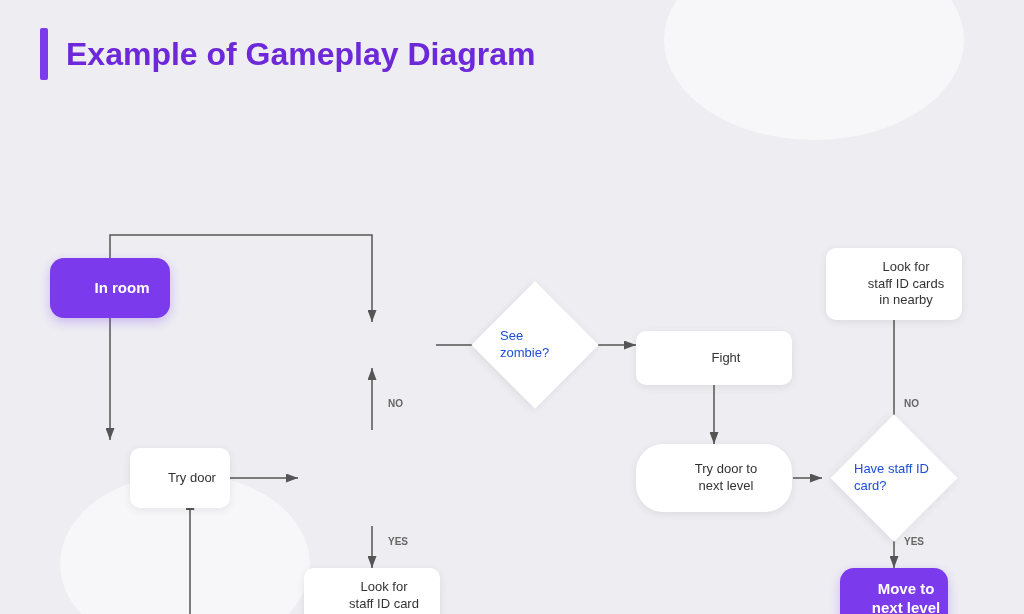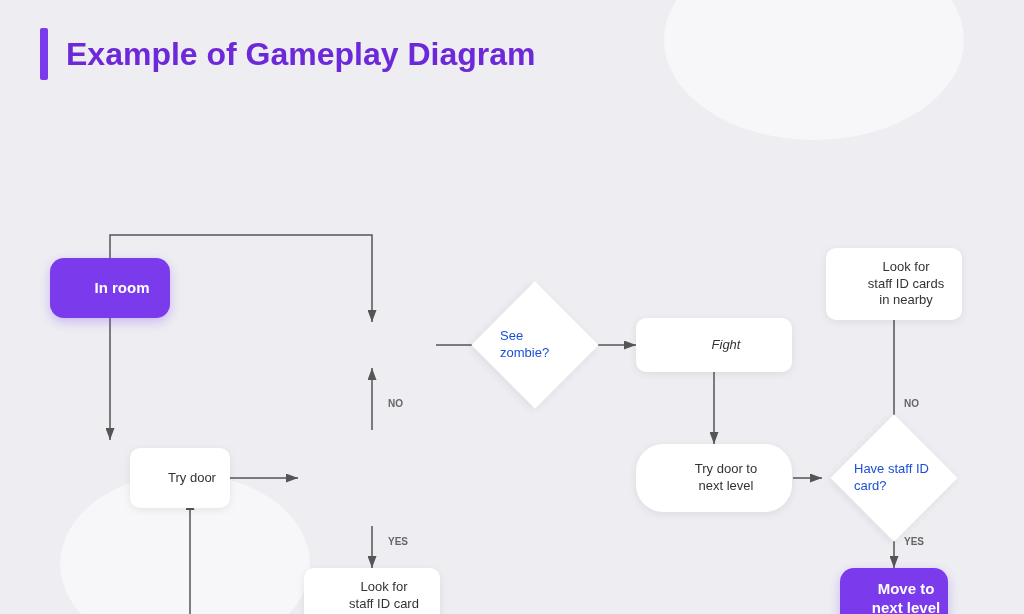--- a/index.html
+++ b/index.html
@@ -203,21 +203,21 @@
 staff ID card
 in room</span>
     </div>
 
 
     <div class="node-diamond-wrapper" style="left:488px; top:200px; width:94px; height:90px;">
       <div class="node-diamond"></div>
       <span class="node-diamond-text" style="width:70px;">See zombie?</span>
     </div>
 
-    <div class="node node-rect" style="left:636px; top:218px; width:156px; height:54px;font-style:italic;">
+    <div class="node node-rect" style="left:636px; top:231px; width:156px; height:54px;">
       <span>Fight</span>
     </div>
 
     <div class="node node-rect" style="left:636px; top:344px; width:156px; height:68px;border-radius:27px;">
       <span>Try door to<br>next level</span>
     </div>
 
     <div class="node-diamond-wrapper" style="left:822px; top:330px; width:144px; height:96px;">
       <div class="node-diamond"></div>
       <span class="node-diamond-text" style="width:80px;">Have staff ID card?</span>

